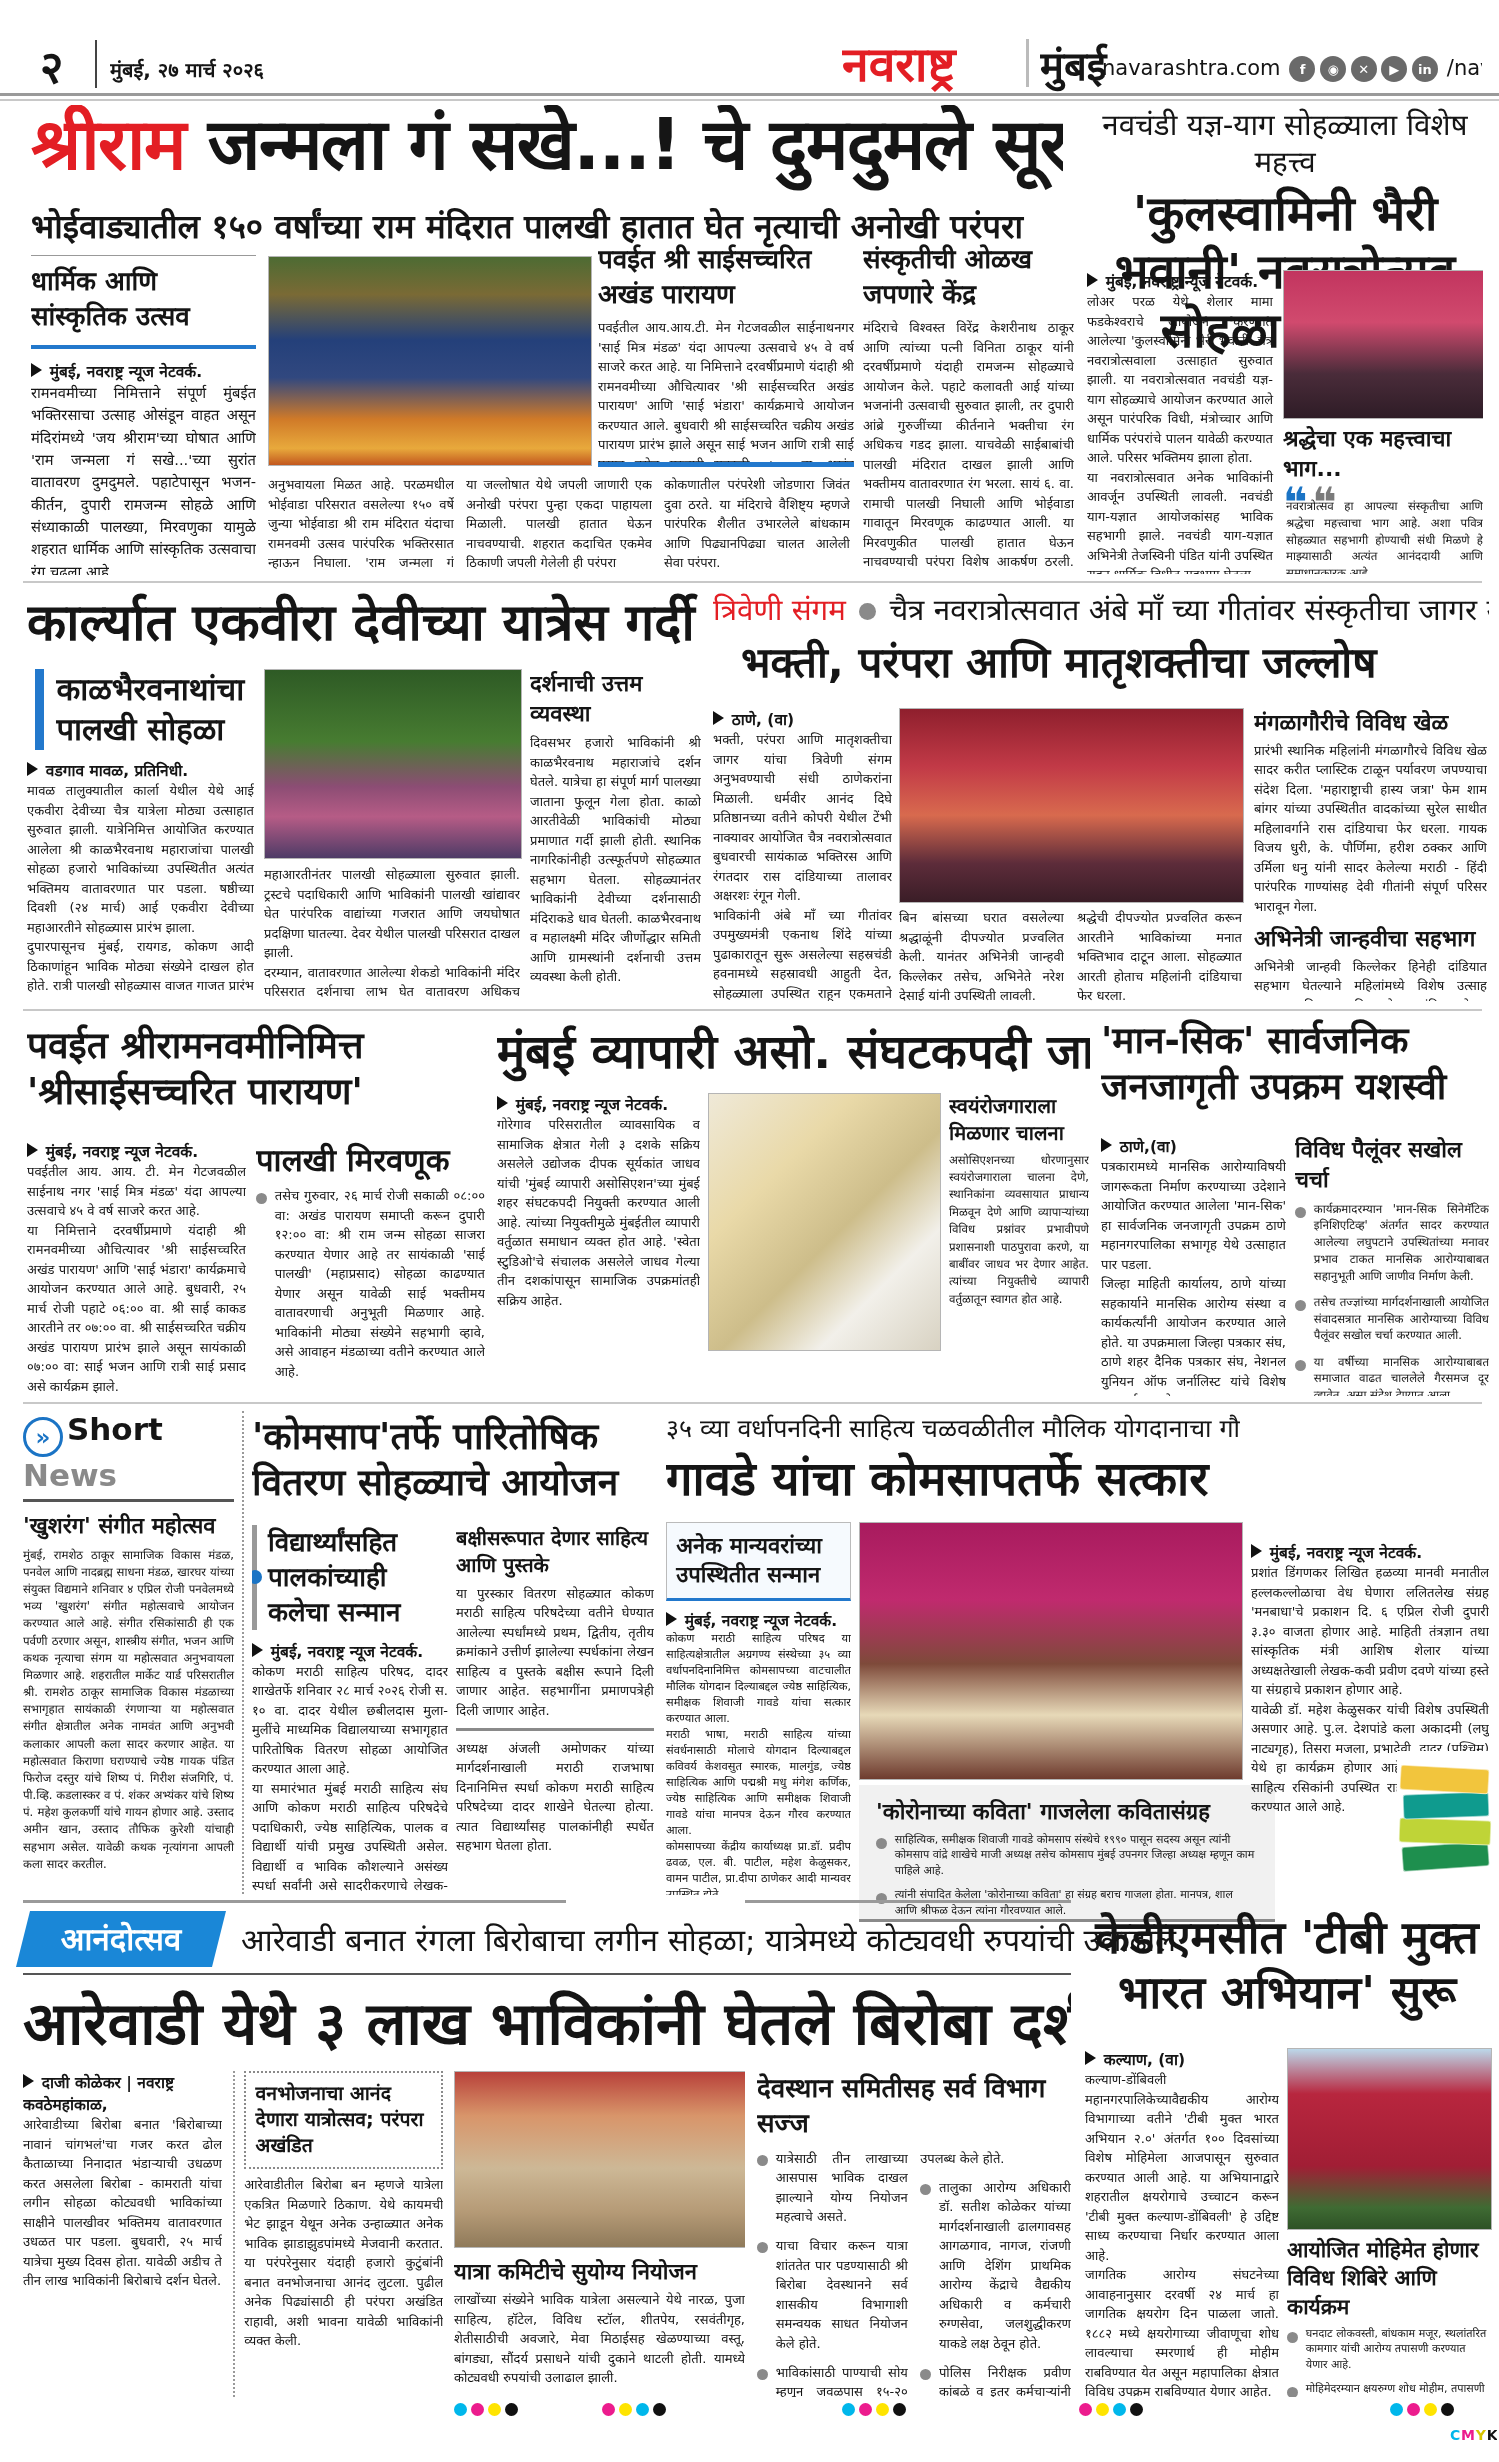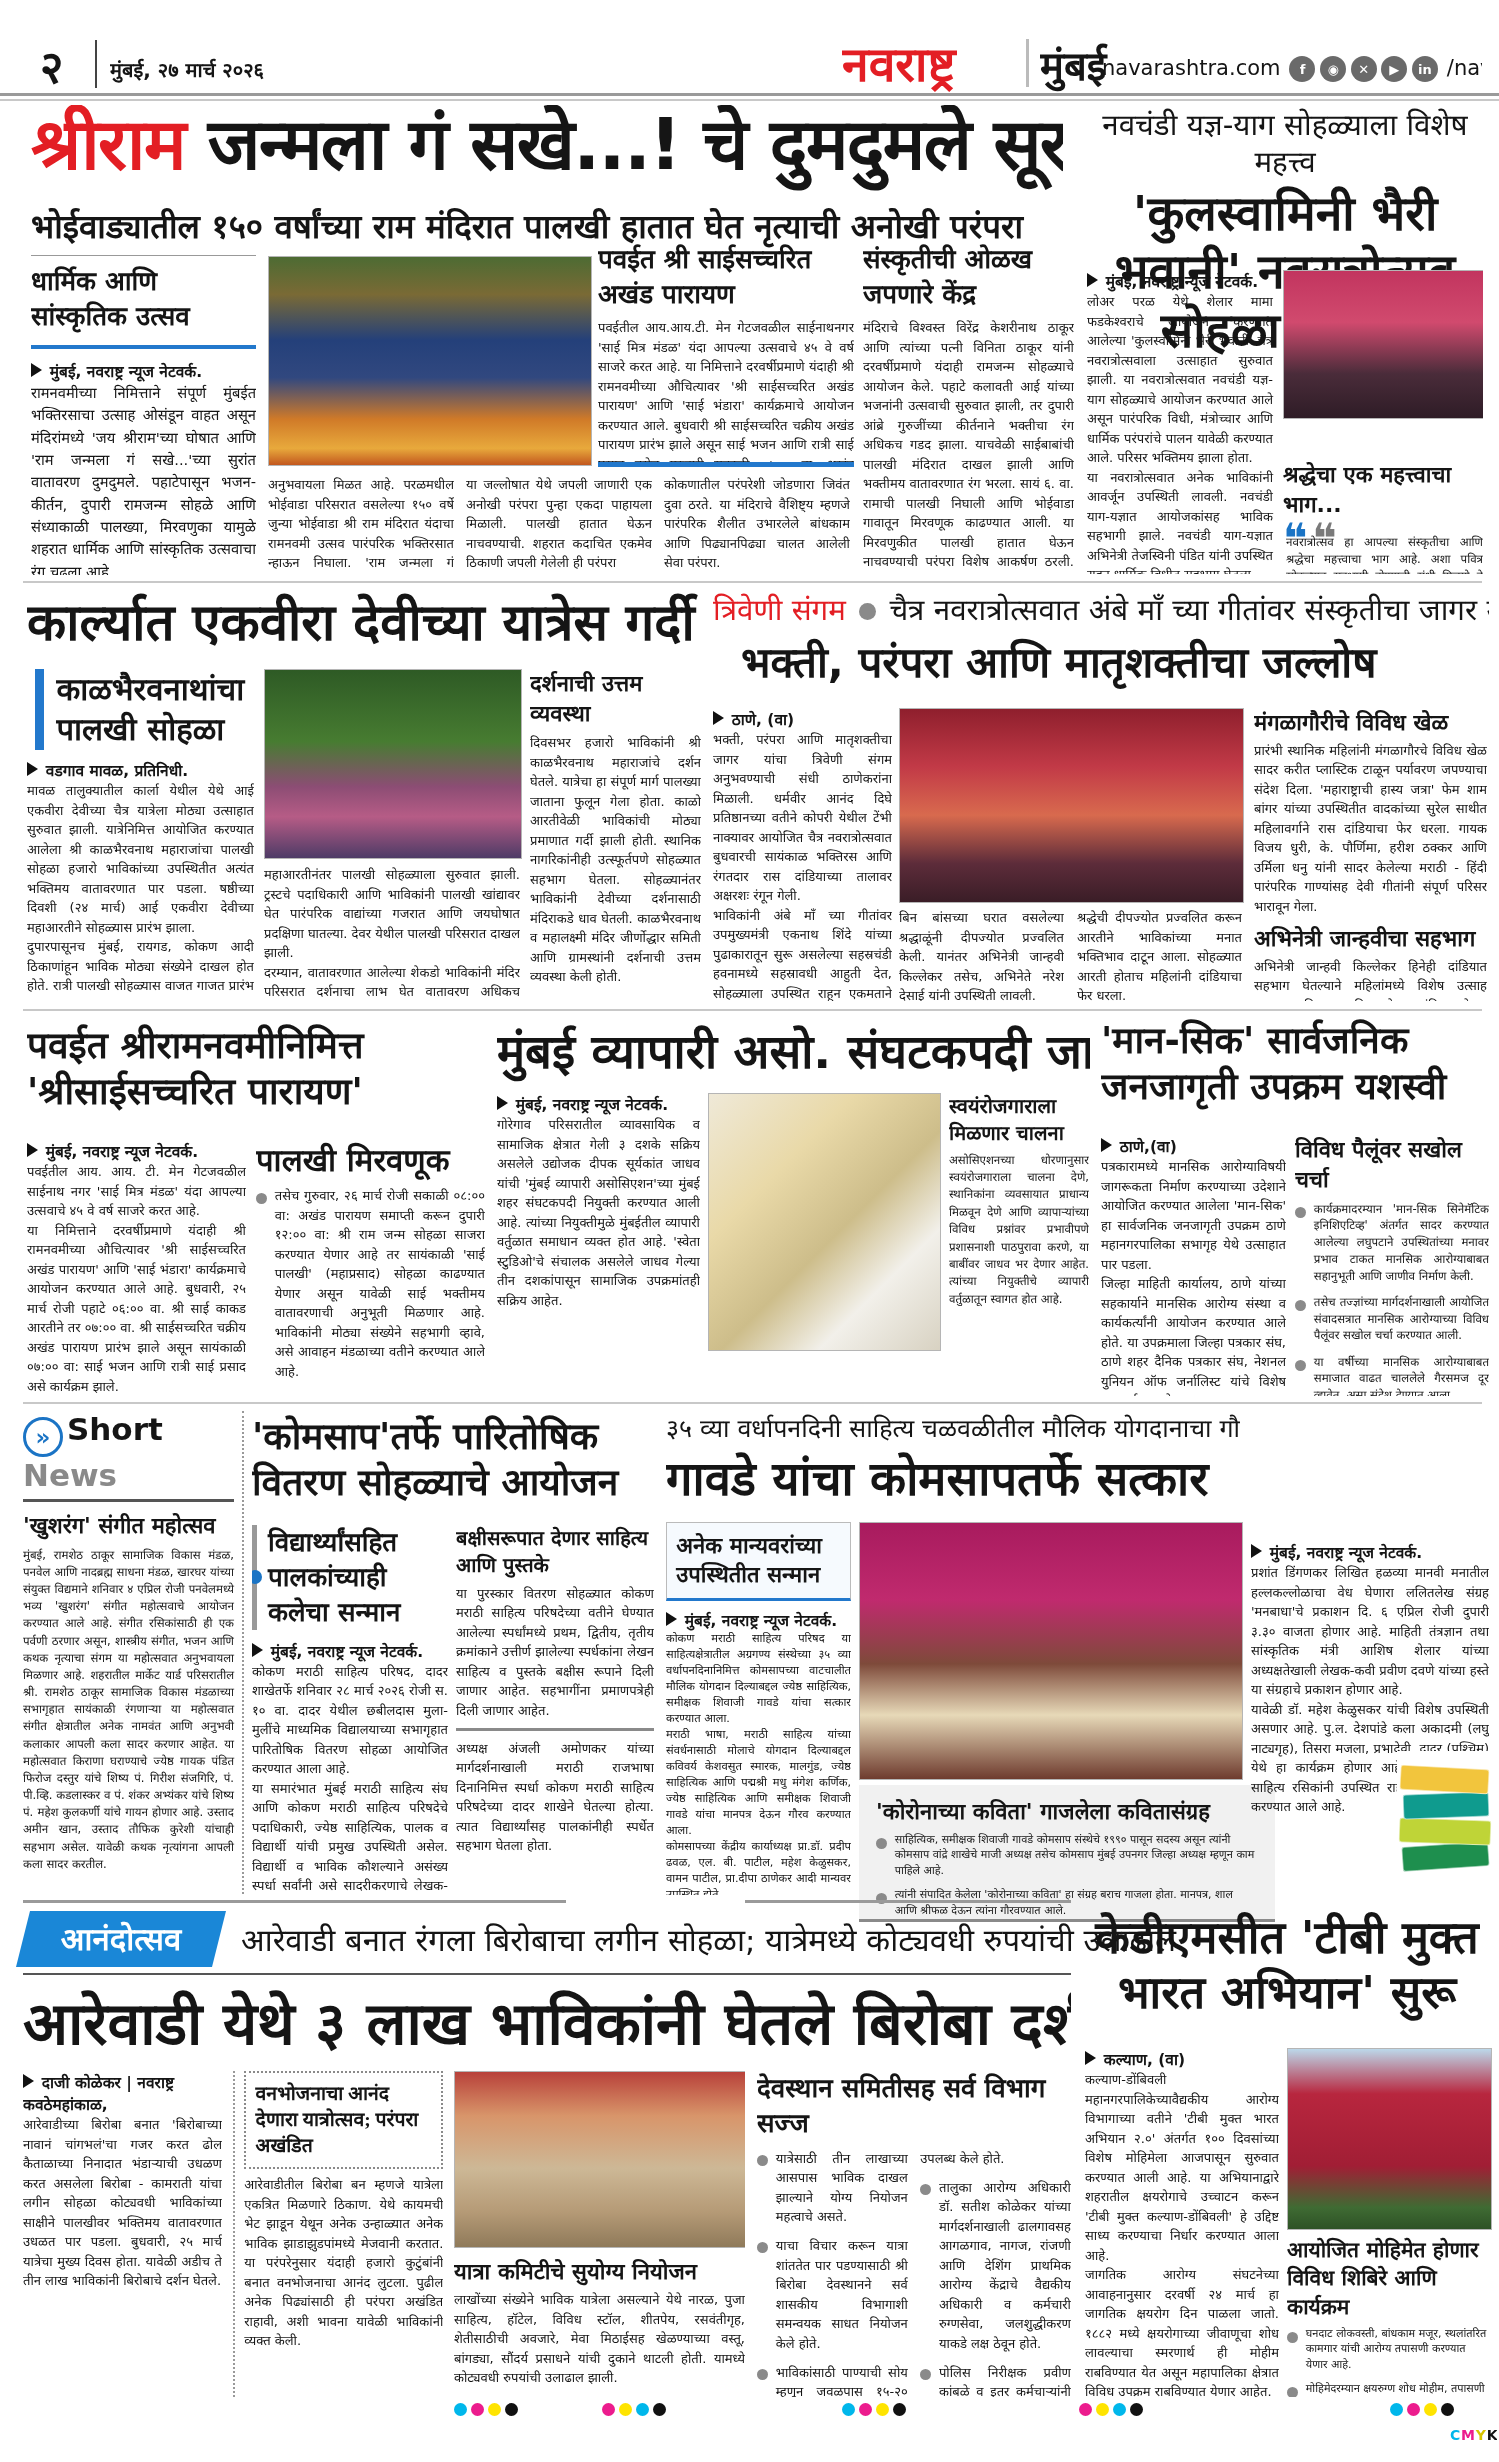--- a/index.html
+++ b/index.html
@@ -45,21 +45,21 @@
   .ph-felicitation{background:linear-gradient(180deg,#a81b5e 0%,#c02a6e 30%,#7e4a3a 55%,#e7d9b8 75%,#6e3b2e 100%);}
   .ph-yatra{background:linear-gradient(180deg,#b8413a 0%,#d8956a 25%,#cdb896 55%,#b59a76 80%,#8f7a5a 100%);}
   .ph-building{background:linear-gradient(180deg,#bcd8ea 0%,#b8263e 25%,#a11e35 65%,#3f6b33 88%,#2e5226 100%);}
   .cap{font-size:13px;line-height:1.5;}
   
   .qmark{font-size:42px;line-height:.8;font-weight:bold;}
   
   .slant{position:absolute;background:#1a87d7;transform:skewX(-14deg);}
   .slant span{display:block;transform:skewX(14deg);color:#fff;font-size:31px;font-weight:bold;
               text-align:center;line-height:56px;}
-  .dotted-box{border:2.3px dotted #8a8a8a;padding:7.8px 9.3px;font-family:Liberation Serif, serif;}
+  .dotted-box{border:2.3px dotted #8a8a8a;padding:7.8px 9.3px;}
   .graybox{background:#f1f1f1;border-bottom:3.9px solid #8a8a8a;padding:12.4px 17px;}
   .bluebar{border-left:9.3px solid #2278cc;padding-left:12.4px;}
   .reg-dot{display:inline-block;width:13px;height:13px;border-radius:50%;margin-right:3.9px;}
   .books div{position:absolute;border-radius:3.1px;border:1.6px solid rgba(255,255,255,.6);}
 </style>
 </head>
 <body>
 
 <div class="page">
 
@@ -106,21 +106,21 @@
 
   <div class="abs" style="left:1087px;top:107px;width:396px;height:467px;">
     <div class="kick" style="text-align:center;">नवचंडी यज्ञ-याग सोहळ्याला विशेष महत्त्व</div>
     <div class="h-xl" style="text-align:center;margin-top:3.1px;">'कुलस्वामिनी भैरी भवानी' नवरात्रोत्सव सोहळा साजरा</div>
     <div style="position:absolute;left:0;top:163px;width:186px;height:304px;">
       <div><span class="tri"></span><span class="byline">मुंबई, नवराष्ट्र न्यूज नेटवर्क.</span></div>
       <div class="body-s just pre">लोअर परळ येथे शेलार मामा फडकेश्वराचे आयोजन करण्यात आलेल्या 'कुलस्वामिनी भैरी भवानी' चैत्र नवरात्रोत्सवाला उत्साहात सुरुवात झाली. या नवरात्रोत्सवात नवचंडी यज्ञ-याग सोहळ्याचे आयोजन करण्यात आले असून पारंपरिक विधी, मंत्रोच्चार आणि धार्मिक परंपरांचे पालन यावेळी करण्यात आले. परिसर भक्तिमय झाला होता.
 या नवरात्रोत्सवात अनेक भाविकांनी आवर्जून उपस्थिती लावली. नवचंडी याग-यज्ञात आयोजकांसह भाविक सहभागी झाले. नवचंडी याग-यज्ञात अभिनेत्री तेजस्विनी पंडित यांनी उपस्थित राहून धार्मिक विधीत सहभाग घेतला.</div>
     </div>
     <div class="ph ph-stage-pink" style="position:absolute;left:196px;top:163px;width:200px;height:147px;"></div>
-    <div style="position:absolute;left:196px;top:317px;width:200px;height:151px;margin-top:36px;">
+    <div style="position:absolute;left:196px;top:317px;width:200px;height:151px;">
       <div class="h-s">श्रद्धेचा एक महत्त्वाचा भाग...</div>
       <div style="display:flex;gap:4.7px;margin-top:3.1px;">
         <span class="qmark blue">❝</span>
         <span class="qmark" style="color:#7a7a7a;">❝</span>
       </div>
       <div style="font-size:11.6px;line-height:1.45;text-align:justify;margin-top:-22px;padding-left:3.1px;">नवरात्रोत्सव हा आपल्या संस्कृतीचा आणि श्रद्धेचा महत्त्वाचा भाग आहे. अशा पवित्र सोहळ्यात सहभागी होण्याची संधी मिळणे हे माझ्यासाठी अत्यंत आनंददायी आणि समाधानकारक आहे.</div>
 
     </div>
   </div>
 

